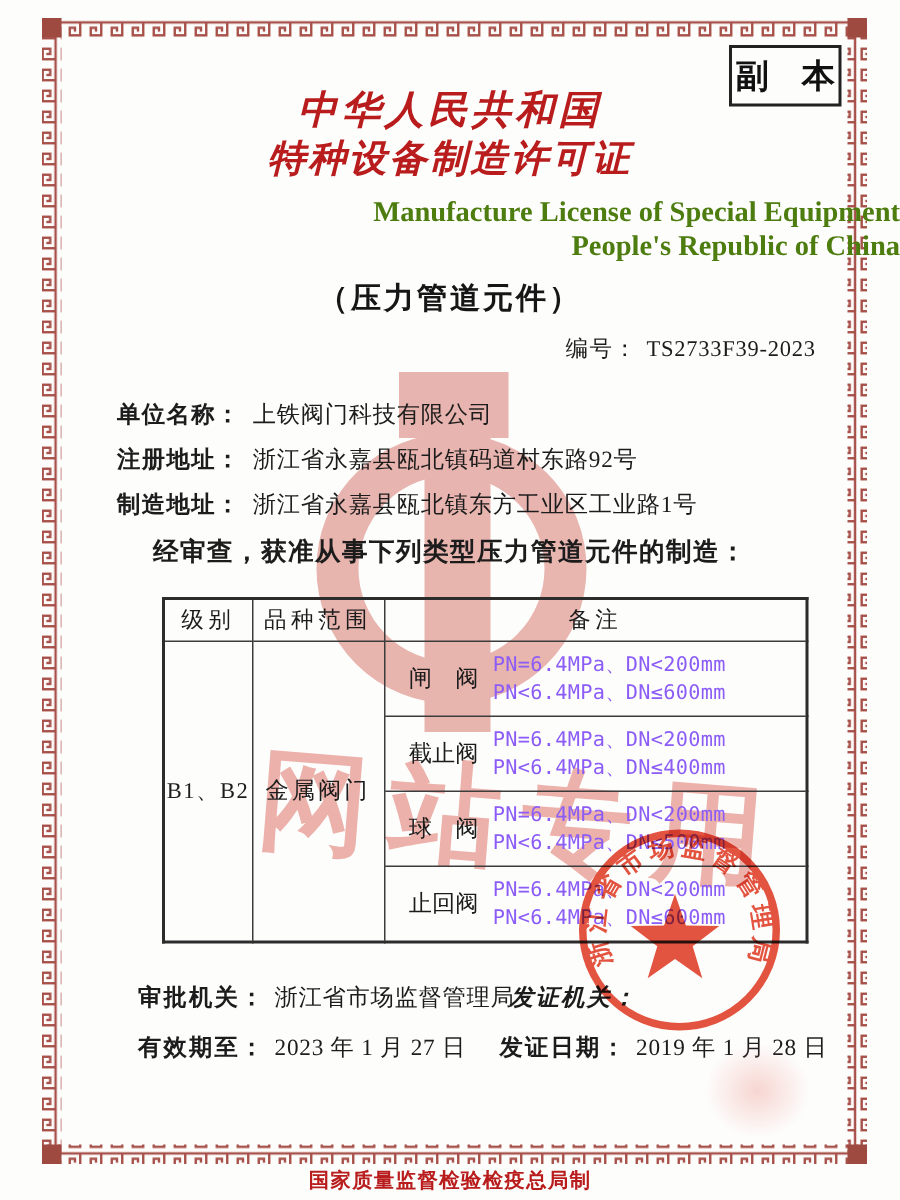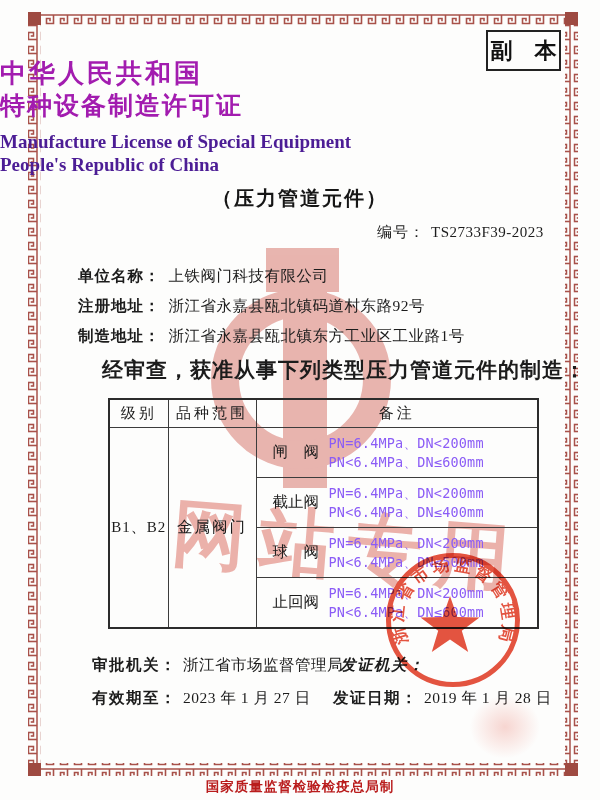--- a/index.html
+++ b/index.html
@@ -17,41 +17,41 @@
     font-family:"Liberation Sans","DejaVu Sans",sans-serif;
     font-size:74px;font-weight:700;letter-spacing:14px;
     color:rgba(208,62,48,0.40);transform:rotate(4.5deg);transform-origin:left top;
   }
   
   .badge{
     left:486px;top:30px;width:71px;height:37px;border:2px solid #222;
     display:flex;align-items:center;justify-content:center;
     font-size:22px;font-weight:700;color:#111;z-index:4;
   }
-  .title-cn{left:0;width:600px;text-align:left;color:#a21caf;
-    font-family:"Liberation Sans","DejaVu Sans",sans-serif;font-weight:700;z-index:4;}
+  .title-cn{left:0;width:600px;text-align:center;color:#b91c1c;
+    font-family:"Liberation Sans","DejaVu Sans",sans-serif;font-weight:700;z-index:4;font-style:italic;}
   .title-1{top:56px;font-size:26px;letter-spacing:3px;}
   .title-2{top:89px;font-size:25px;letter-spacing:2px;}
-  .title-en{left:0;width:600px;text-align:left;color:#4c1d95;font-weight:700;
+  .title-en{left:0;width:600px;text-align:right;color:#4d7c0f;font-weight:700;
     font-size:19px;z-index:4;}
   .en-1{top:131px;}
   .en-2{top:154px;}
   .category{left:0;top:185px;width:600px;text-align:center;font-size:20px;
     font-weight:600;letter-spacing:2px;color:#161616;z-index:4;}
   .license{left:377px;top:223px;font-size:15px;z-index:4;}
   .license .lab{letter-spacing:1px;}
   .license .val{margin-left:6px;letter-spacing:0.5px;}
   
   .field{left:78px;font-size:15.5px;z-index:4;white-space:nowrap;}
   .field .lab{font-weight:600;letter-spacing:1px;}
   .field .val{margin-left:8px;letter-spacing:0.5px;}
   .f-company{top:266px;}
   .f-reg{top:296px;}
   .f-mfg{top:326px;}
-  .statement{left:102px;top:356px;font-size:21px;font-weight:600;
+  .statement{left:102px;top:356px;font-size:17px;font-weight:600;
     letter-spacing:1px;z-index:4;}
   
   .tbl-wrap{left:88px;top:398px;width:429px;height:225px;z-index:4;padding-left:20px;}
   table.cert{border-collapse:collapse;width:429px;height:225px;table-layout:fixed;
     border:2px solid #2c2c2c;}
   table.cert td,table.cert th{border:1px solid #3c3c3c;padding:0;vertical-align:middle;
     font-weight:normal;}
   th.h{font-size:15px;font-weight:600;letter-spacing:3px;text-align:center;height:27px;}
   th.h-remark{text-align:center;padding-left:80px;}
   td.lvl,td.vari{text-align:center;font-size:15px;letter-spacing:1px;}

